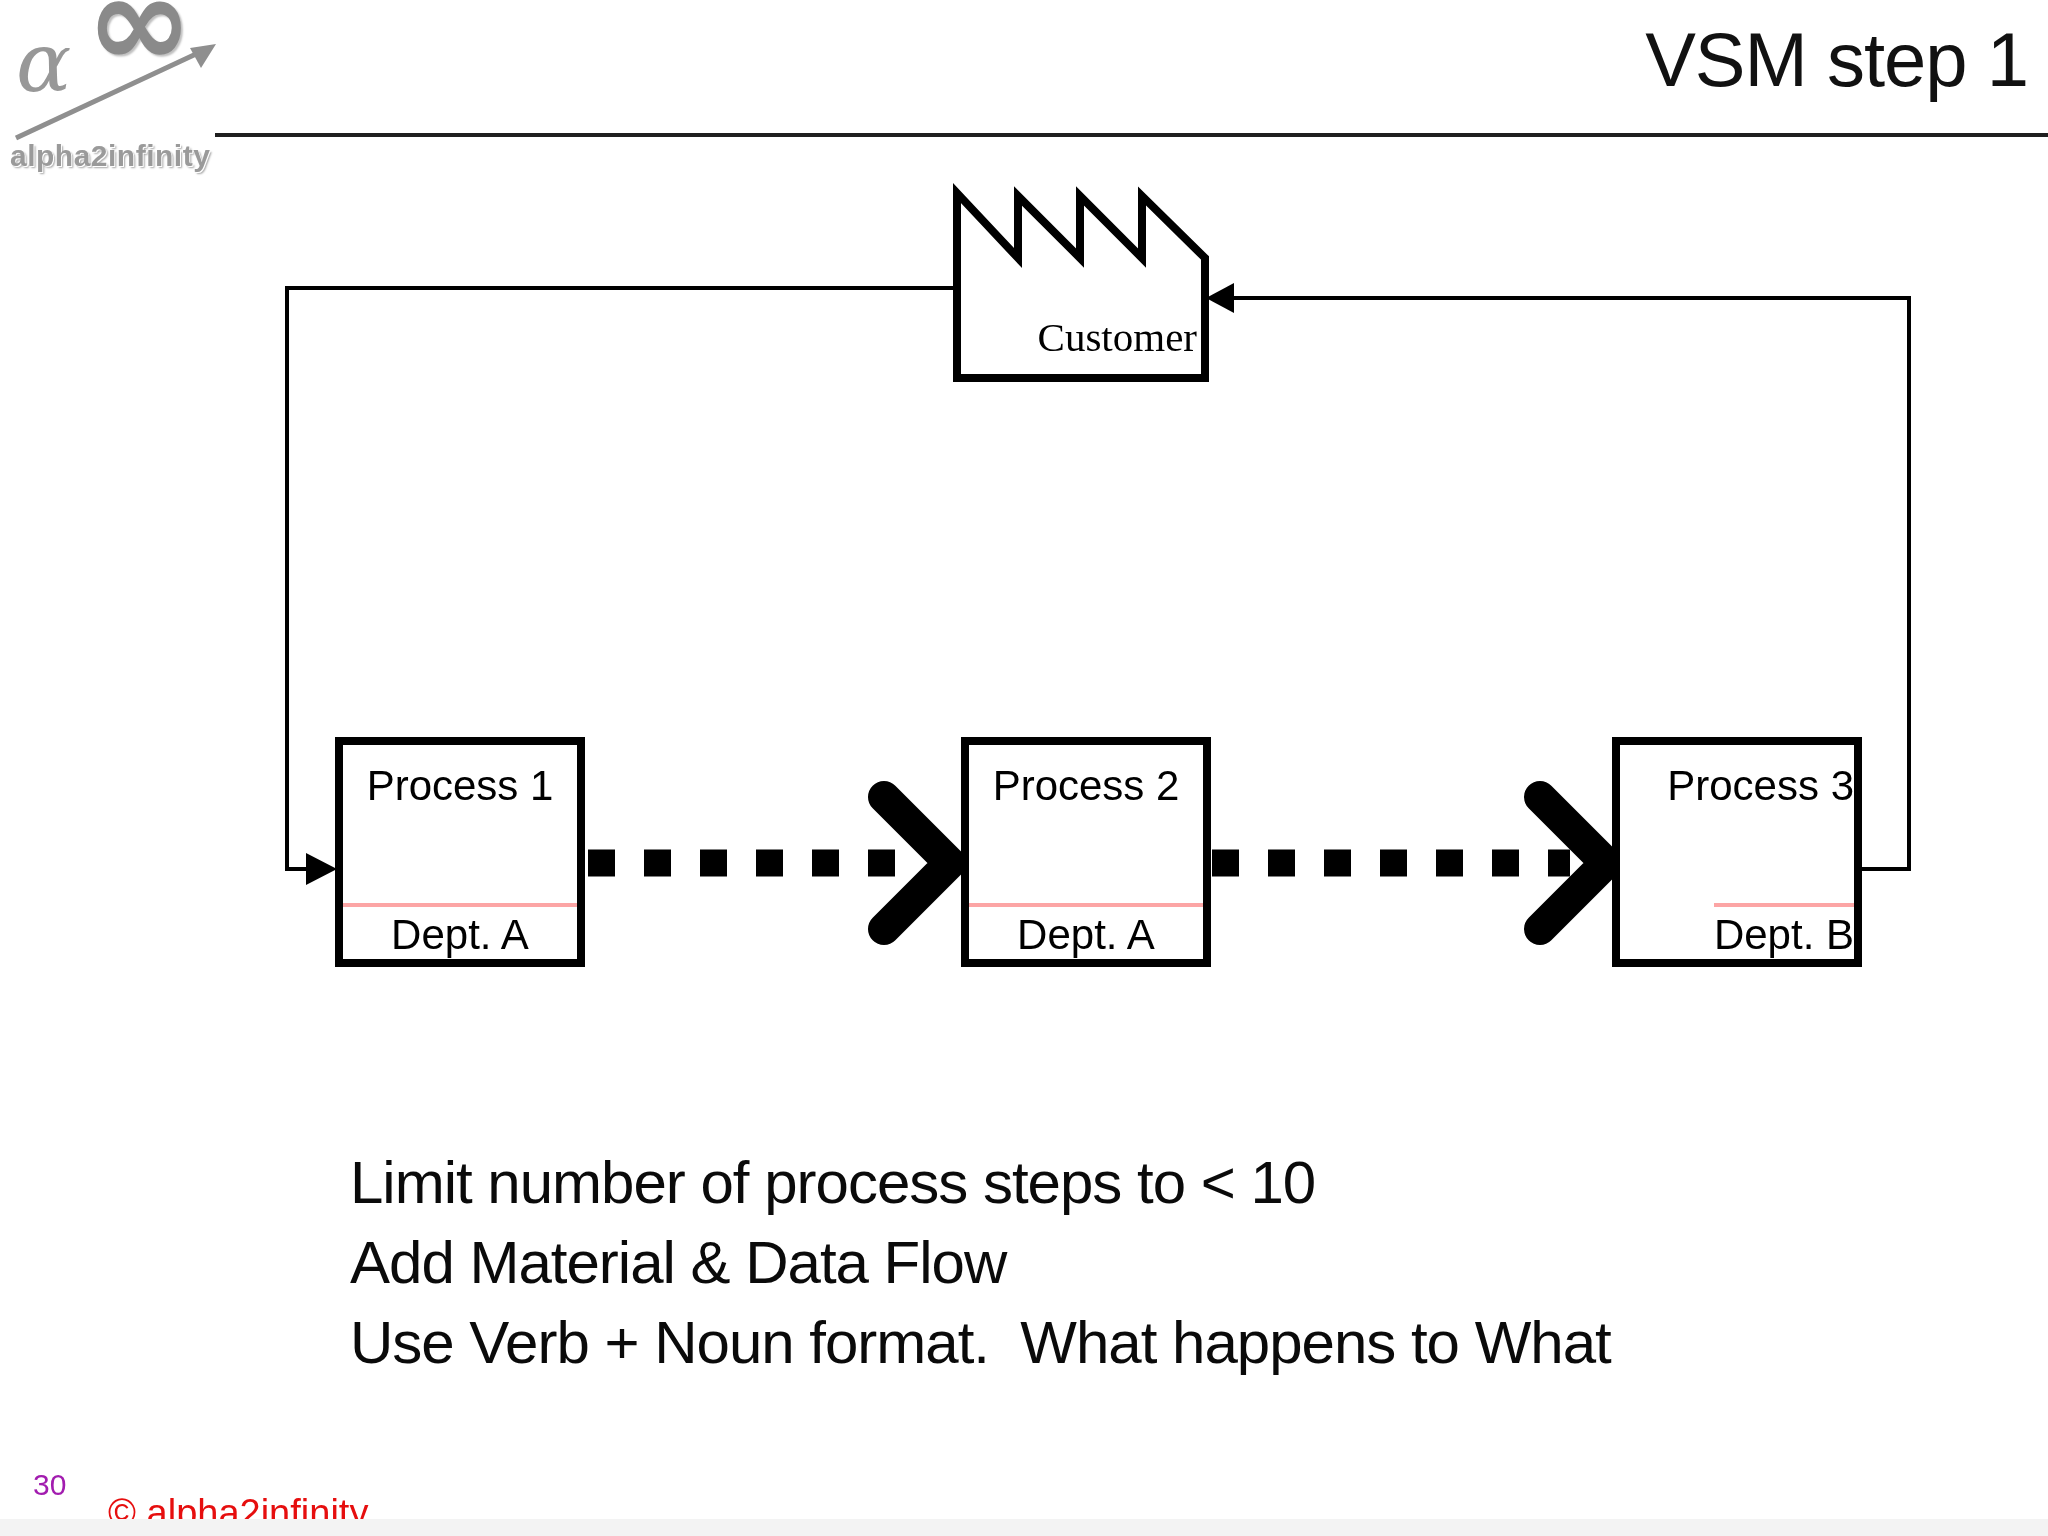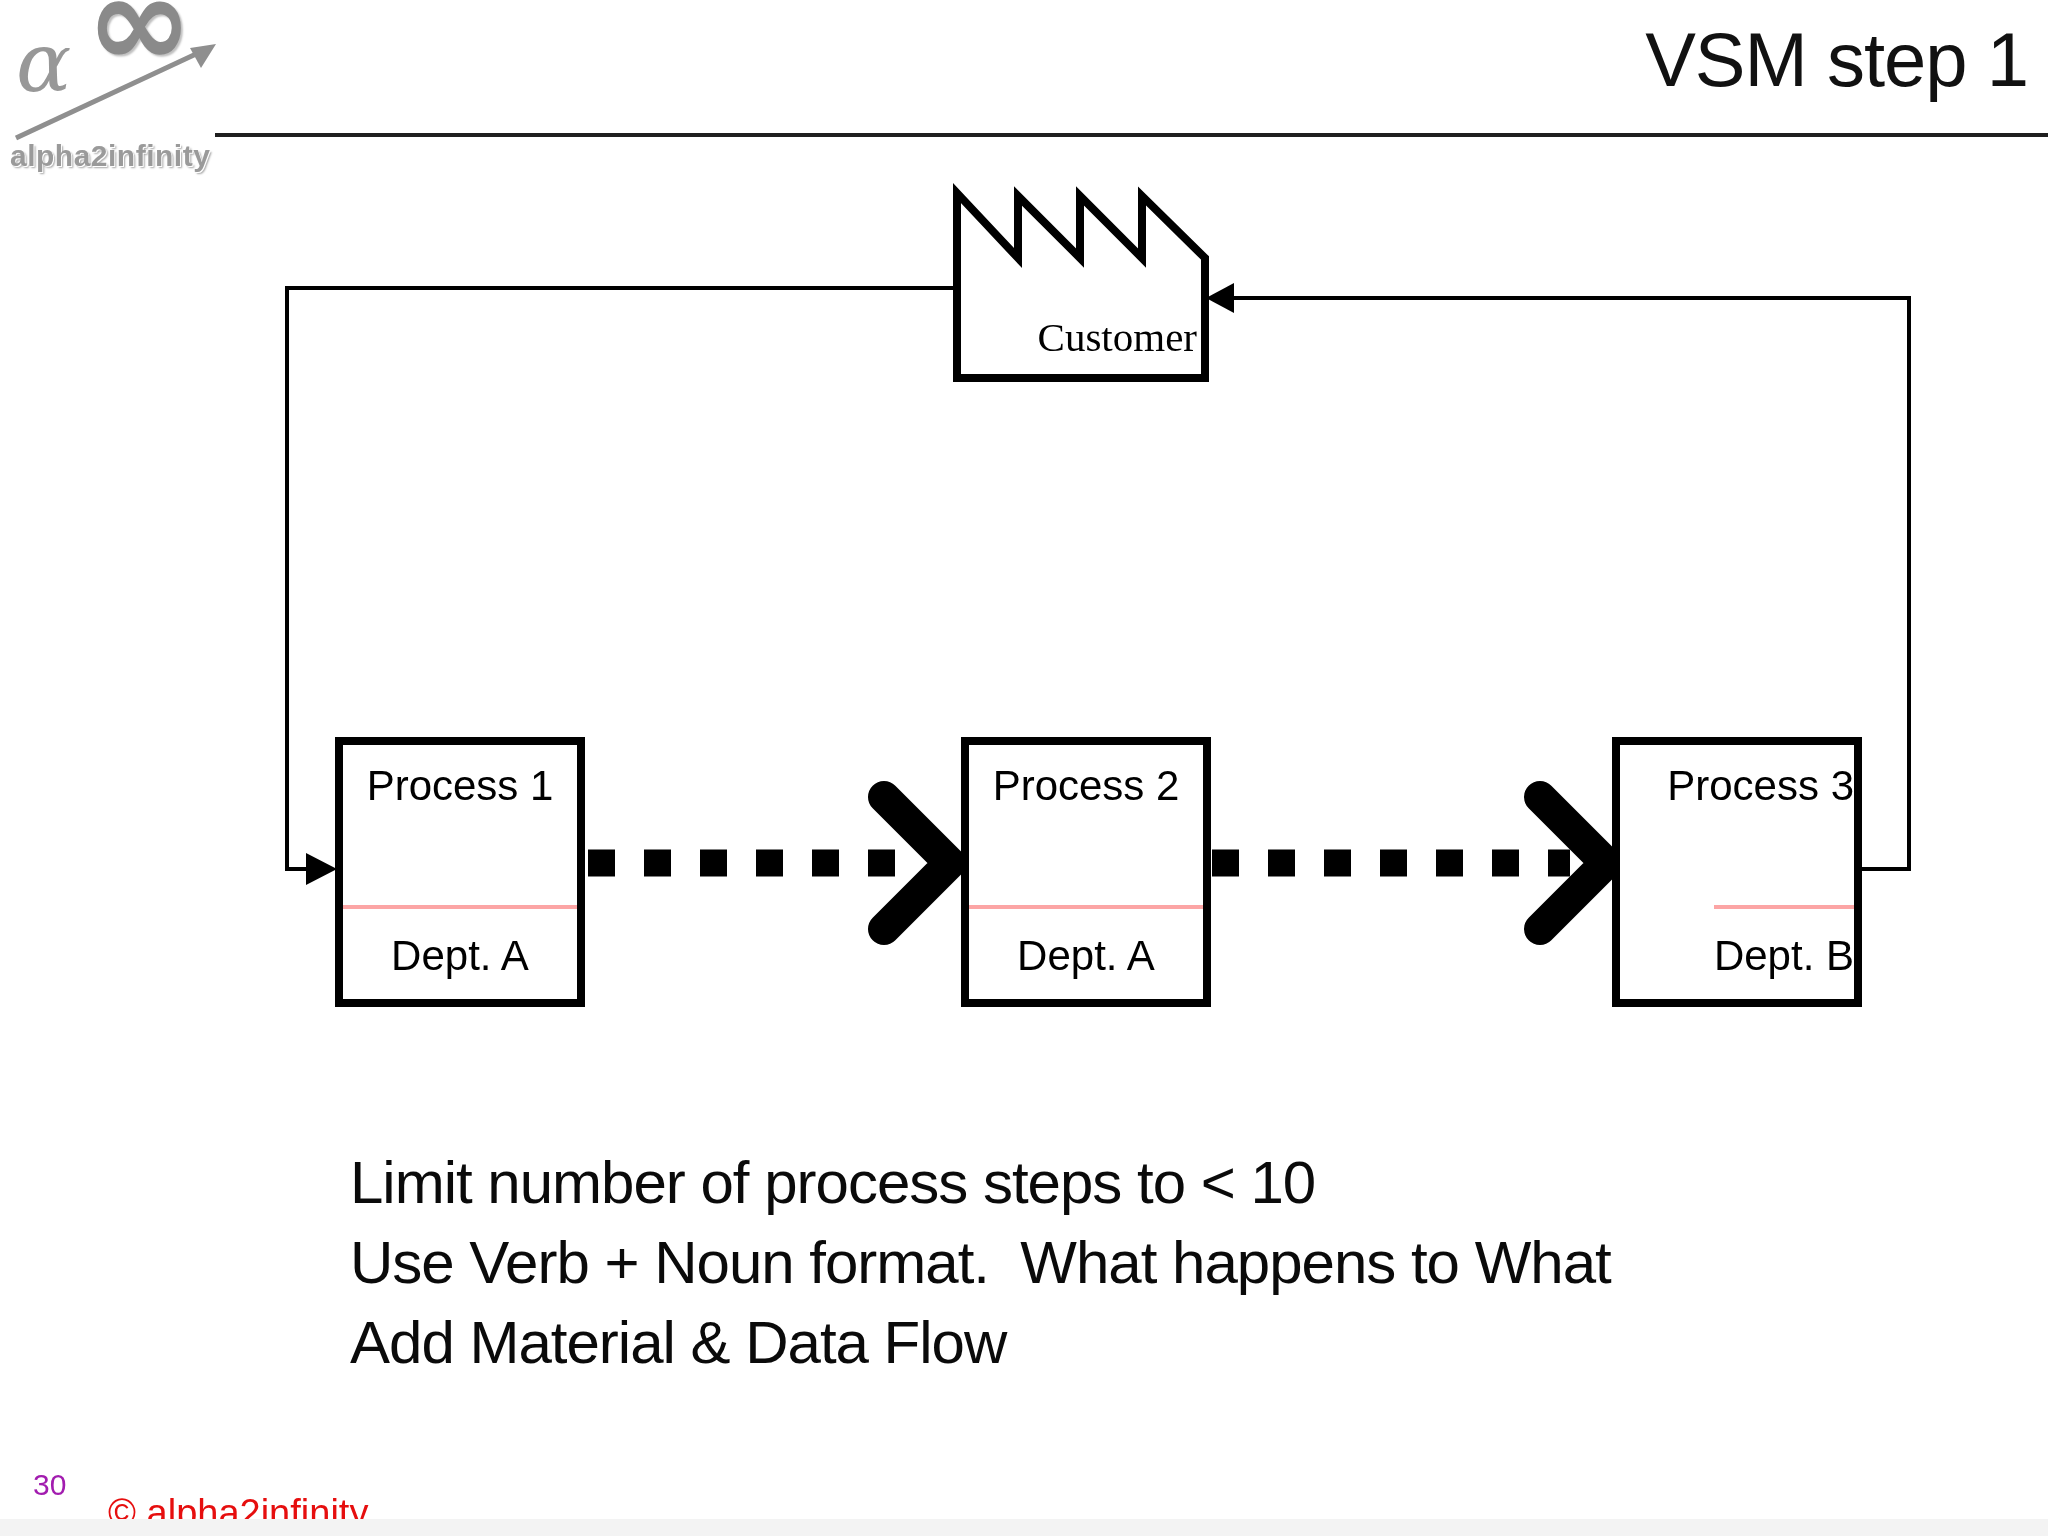--- a/index.html
+++ b/index.html
@@ -36,21 +36,21 @@
 
   
   #diagram-svg{left:0;top:0;width:2048px;height:1536px;}
 
   .shape-label{ text-align:right;font-family:Liberation Serif, serif; }
   #customer-label{
     left:965px;top:314px;width:232px;font-size:41px;line-height:46px;
   }
 
   .process-box{
-    top:737px;width:250px;height:270px;box-sizing:border-box;
+    top:737px;width:250px;height:230px;box-sizing:border-box;
     border:8px solid #000;background:#fff;
     display:flex;flex-direction:column;
   }
   #process-box-1{left:335px;}
   #process-box-2{left:961px;justify-content:center;}
   #process-box-3{left:1612px;align-items:flex-end;}
   .process-name{
     height:160px;box-sizing:border-box;padding-top:16px;
     font-size:42px;line-height:50px;text-align:center;
   }
@@ -130,19 +130,19 @@
   <div class="process-dept">Dept. A</div>
 </div>
 
 <div class="abs process-box" id="process-box-3">
   <div class="process-name">Process 3</div>
   <div class="process-dept">Dept. B</div>
 </div>
 
 <div class="abs" id="notes">
   <div class="note-line">Limit number of process steps to &lt; 10</div>
+  <div class="note-line">Add Material &amp; Data Flow</div>
   <div class="note-line">Use Verb + Noun format.  What happens to What</div>
-  <div class="note-line">Add Material &amp; Data Flow</div>
 </div>
 
 <div class="abs" id="page-number">30</div>
 <div class="abs" id="footer-copyright">© alpha2infinity</div>
 <div class="abs" id="bottom-strip"></div>
 
 </body></html>

